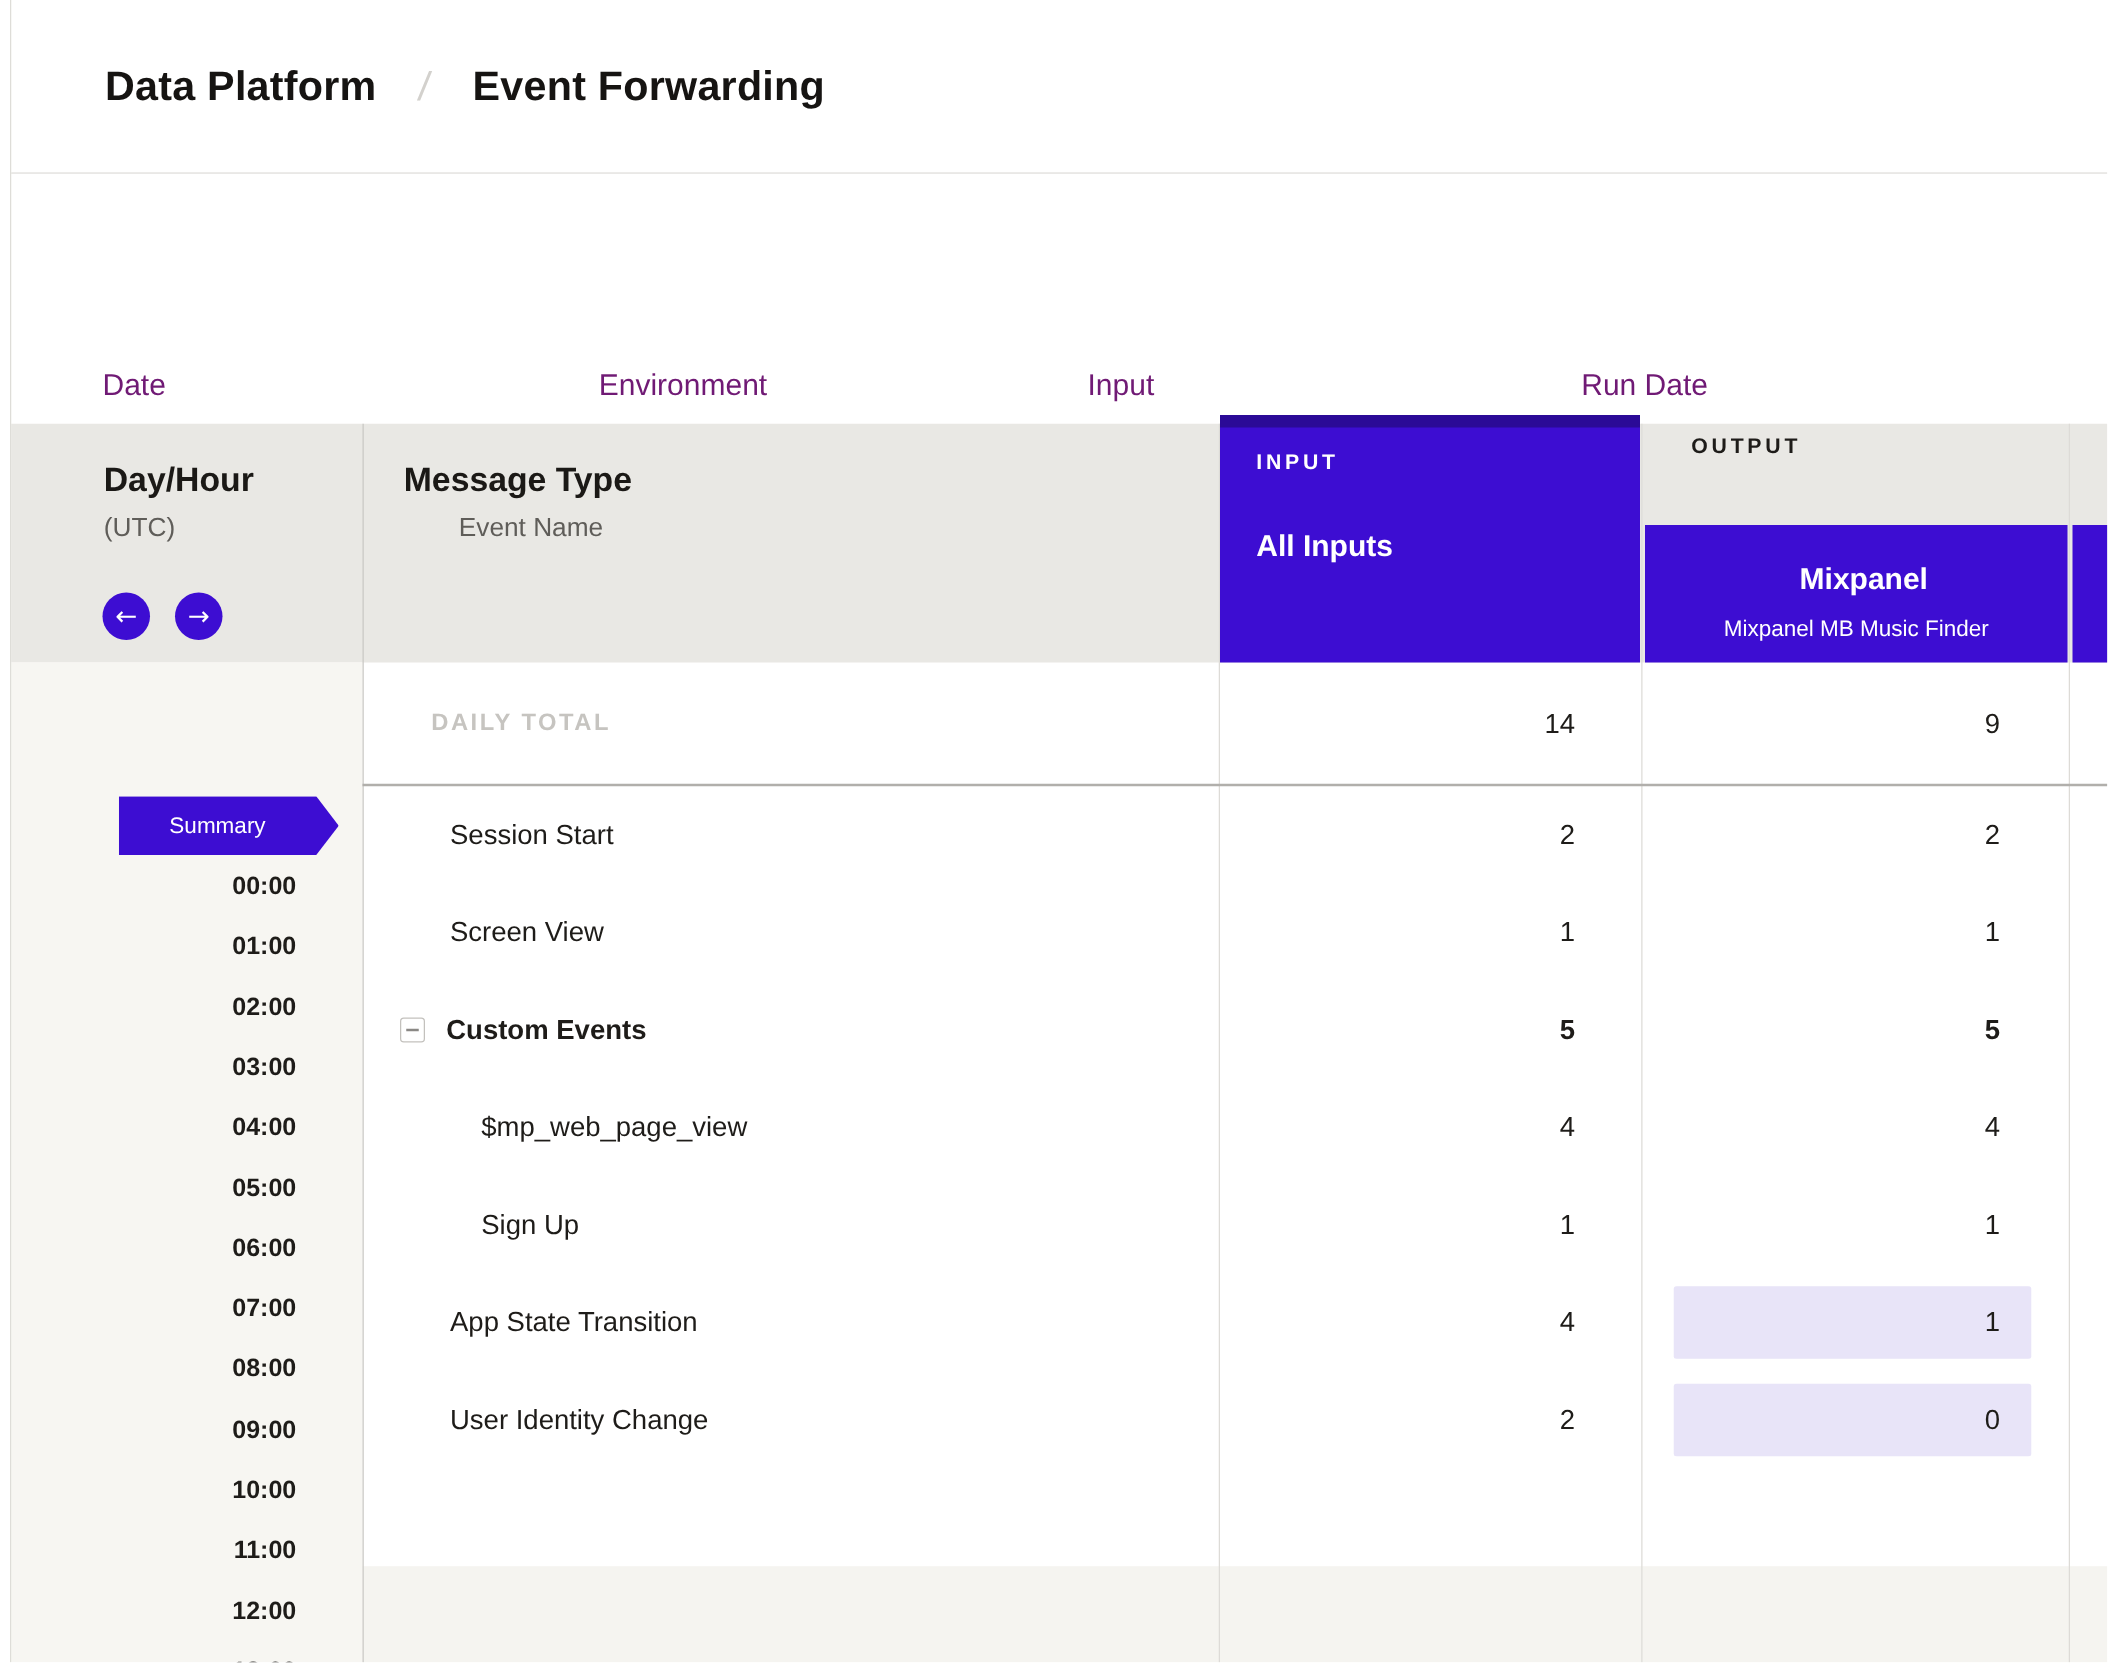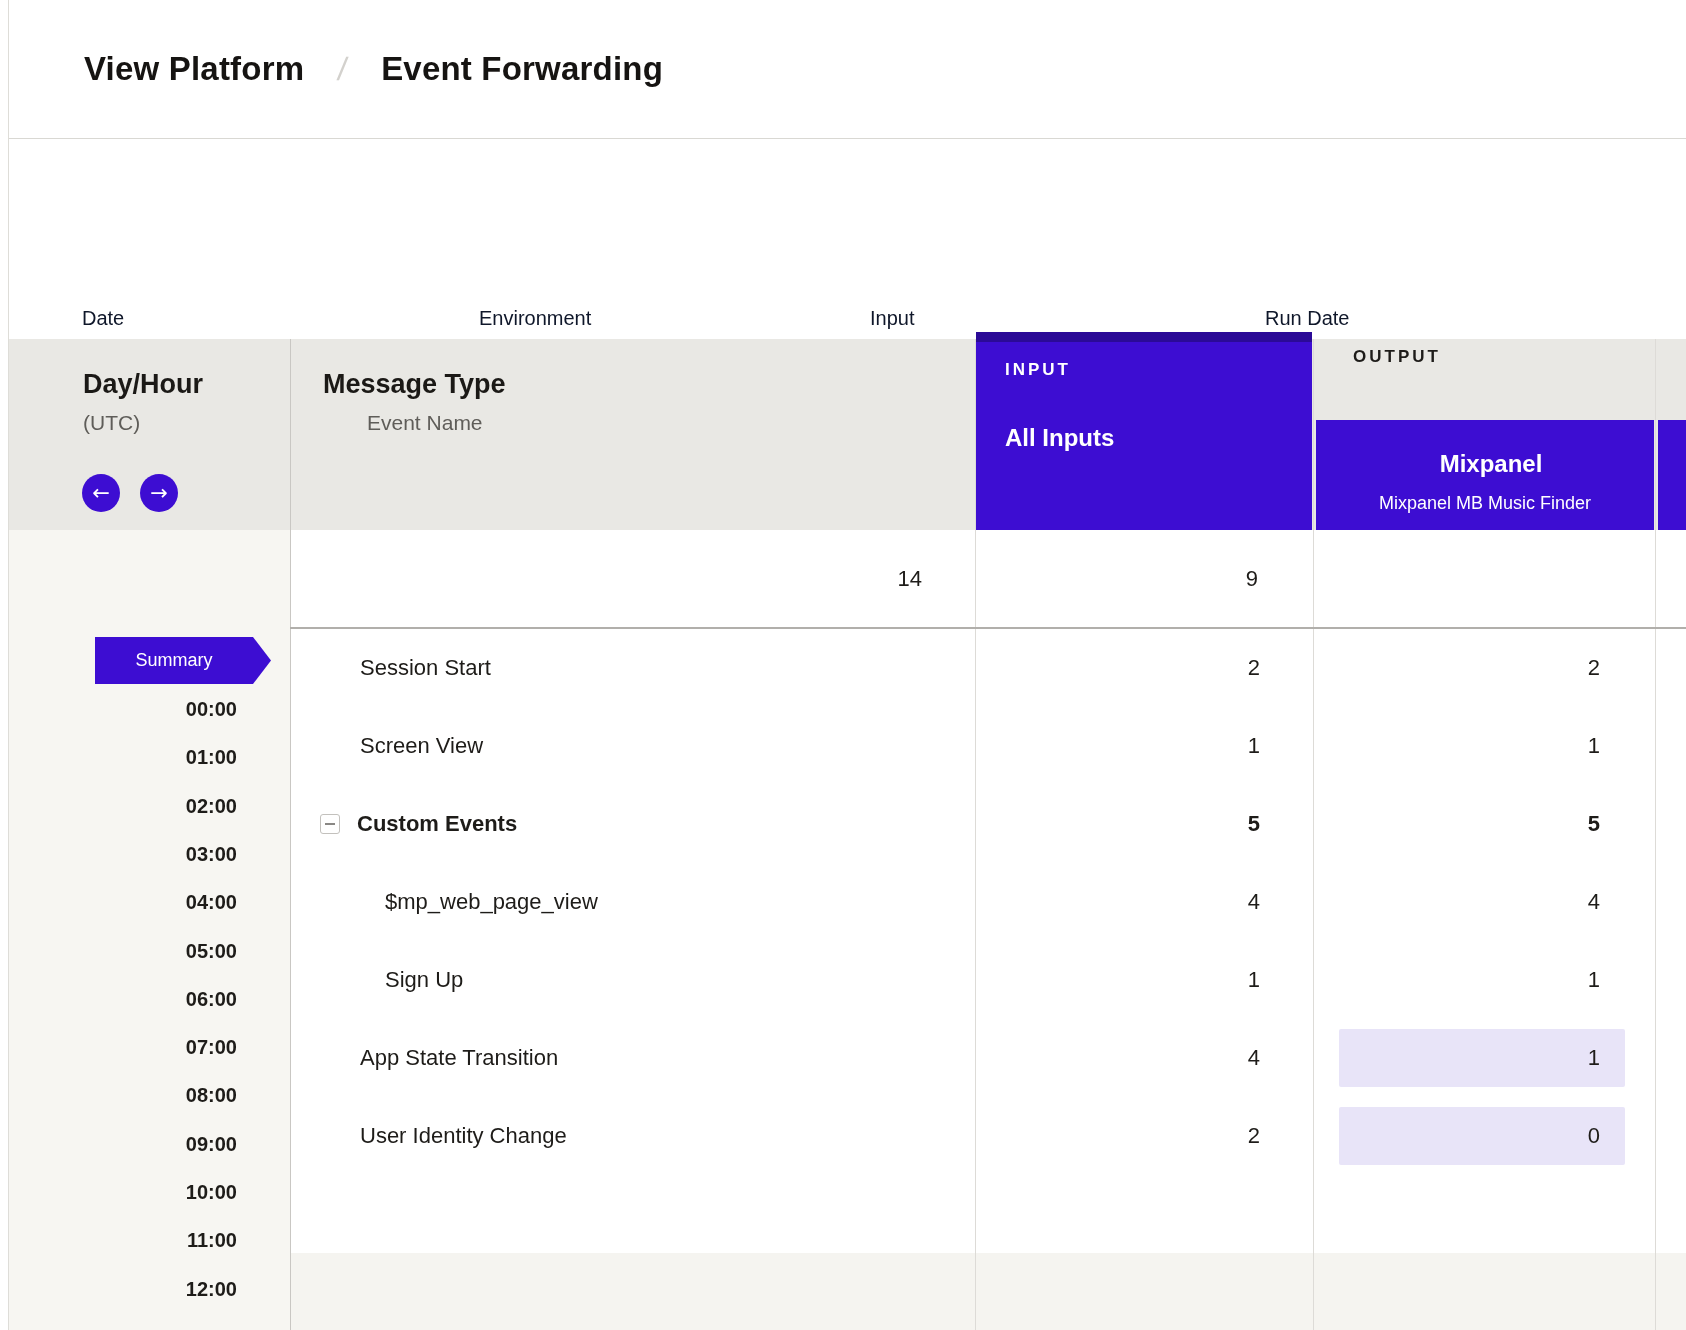--- a/index.html
+++ b/index.html
@@ -8,21 +8,21 @@
   .page { position:relative; width:1686px; height:1330px; overflow:hidden; background:#fff; }
   .left-edge { position:absolute; left:8px; top:0; bottom:0; width:1px; background:#deddd8; z-index:5; }
 
   
   .breadcrumb { position:absolute; left:9px; right:0; top:0; height:139px; display:flex; align-items:center; gap:34px; padding-left:75px; border-bottom:1px solid #d9d8d3; background:#fff; }
   .crumb { font-size:33px; font-weight:600; letter-spacing:.2px; color:#161412; }
   .crumb-sep { font-size:32px; font-weight:300; color:#d3d1cd; transform:skewX(-8deg); }
 
   
   .filters { position:absolute; left:9px; right:0; top:139px; height:201px; background:#fff; }
-  .f-label { position:absolute; top:168px; font-size:20px; color:#0f172a; }
+  .f-label { position:absolute; top:156px; font-size:24px; color:#701a75; }
   .f-box { position:absolute; top:213px; height:70px; width:373px; border:1px solid #d5d3cf; border-radius:2px; background:#fff; display:flex; align-items:center; padding:0 26px; gap:16px; cursor:pointer; }
   .f-value { font-size:22px; font-weight:700; color:#1e1c19; flex:1; }
   .chev { flex:none; display:flex; }
   .run-value { position:absolute; top:232px; font-size:22px; font-weight:700; color:#1e1c19; }
 
   
   .band { position:absolute; left:9px; right:0; top:339px; height:191px; background:#e9e8e4; z-index:0; }
   .sidebar-col { position:absolute; left:9px; width:281px; top:530px; bottom:0; background:#f7f6f2; z-index:0; }
   .bottom-band { position:absolute; left:290px; right:0; top:1253px; bottom:0; background:#f5f4f0; z-index:0; }
   .vdiv { position:absolute; top:339px; bottom:0; width:1px; z-index:1; }
@@ -75,21 +75,21 @@
 
   svg { display:block; }
 </style>
 </head>
 <body>
 
 <div class="page">
   <div class="left-edge"></div>
 
   <header class="breadcrumb">
-    <span class="crumb">View Platform</span>
+    <span class="crumb">Data Platform</span>
     <span class="crumb-sep">/</span>
     <span class="crumb">Event Forwarding</span>
   </header>
 
   <section class="filters">
     <span class="f-label" style="left:73px">Date</span>
     <div class="f-box" style="left:73px">
       <span class="chev">
         <svg width="24" height="24" viewBox="0 0 24 24">
             <circle cx="12" cy="12" r="9.5" fill="none" stroke="#b5b3af" stroke-width="1.8"></circle>
@@ -172,20 +172,23 @@
     <span class="ib-head">INPUT</span>
     <span class="ib-sel">All Inputs</span>
   </div>
   <div class="mix-block">
     <span class="mb-name">Mixpanel</span>
     <span class="mb-sub">Mixpanel MB Music Finder</span>
   </div>
   <div class="sliver-block"></div>
 
   <div class="daily-row grid-row">
+    <div class="cell">
+        <span class="dt-label">DAILY TOTAL</span>
+      </div>
     <div class="cell num in">
         <span>14</span>
       </div>
     <div class="cell num out">
         <span>9</span>
       </div>
     <div class="cell"></div>
   </div>
   <div class="heavy-rule"></div>
 

